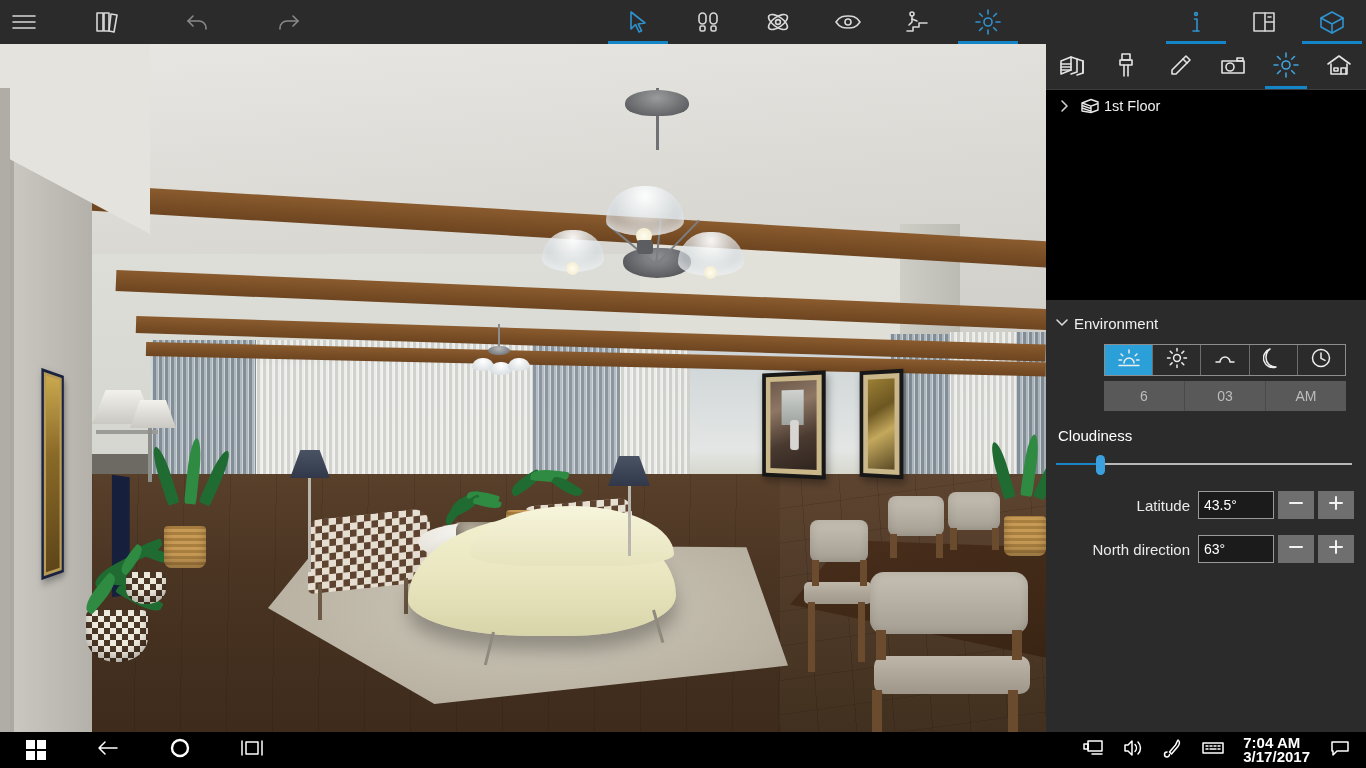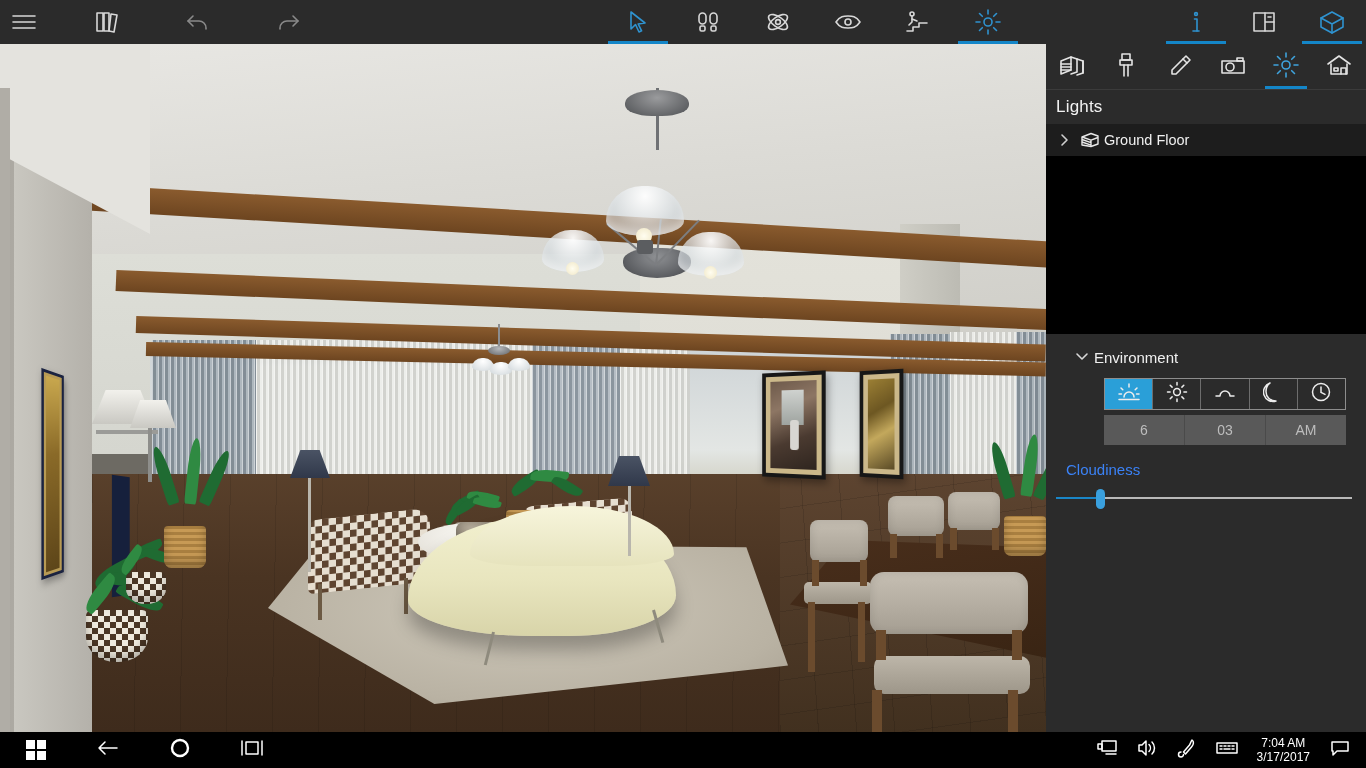--- a/index.html
+++ b/index.html
@@ -286,21 +286,21 @@
   }
   .tree-row.sel { background: #1d1d1d; }
   .tree-row .chev { width: 22px; display: flex; align-items: center; justify-content: center; }
   .tree-row .chev.empty { visibility: hidden; }
   .tree-row .chev svg .stroke { fill: none; stroke: #cfcfcf; stroke-width: 1.6; stroke-linecap: round; stroke-linejoin: round; }
   .tree-row .ti { width: 28px; display: flex; align-items: center; justify-content: center; }
   .tree-row .ti svg .stroke { fill: none; stroke: #e8e8e8; stroke-width: 1.4; stroke-linejoin: round; }
   .tree-fill { background: #000; height: 152px; }
 
   .env-sec { padding: 8px 0 0 0; }
-  .env-head { display: flex; align-items: center; height: 30px; padding-left: 24px; color: #f0f0f0; font-size: 15px; cursor: pointer; }
+  .env-head { display: flex; align-items: center; height: 30px; padding-left: 4px; color: #f0f0f0; font-size: 15px; cursor: pointer; }
   .env-head .chev { width: 24px; display: flex; align-items: center; justify-content: center; }
   .env-head .chev svg .stroke { fill: none; stroke: #d8d8d8; stroke-width: 1.6; stroke-linecap: round; stroke-linejoin: round; }
 
   .preset-row {
     margin: 6px 20px 0 58px; display: flex; height: 32px; border: 1px solid #8d8d8d;
   }
   .preset {
     flex: 1 1 0; display: flex; align-items: center; justify-content: center;
     border-right: 1px solid #6d6d6d; cursor: pointer; background: #2b2b2b;
   }
@@ -309,21 +309,21 @@
   .preset svg .stroke { fill: none; stroke: #ededed; stroke-width: 1.5; stroke-linecap: round; stroke-linejoin: round; }
 
   .time-row { margin: 5px 20px 0 58px; display: flex; height: 30px; }
   .tfield {
     flex: 1 1 0; background: #595959; color: #bdbdbd; font-size: 14px;
     display: flex; align-items: center; justify-content: center;
     border-right: 1px solid #4a4a4a; cursor: pointer;
   }
   .tfield:last-child { border-right: none; }
 
-  .cloud-label { margin: 16px 0 0 20px; color: #3b82f6; font-size: 15px; }
+  .cloud-label { margin: 16px 0 0 12px; color: #ffffff; font-size: 15px; }
   .slider { margin: 9px 14px 0 10px; position: relative; height: 22px; cursor: pointer; }
   .slider .track { position: absolute; left: 0; right: 0; top: 10px; height: 2px; background: #b9b9b9; }
   .slider .fill { position: absolute; left: 0; top: 10px; height: 2px; background: #1a86c7; }
   .slider .thumb {
     position: absolute; top: 2px; width: 9px; height: 20px; border-radius: 5px;
     background: #3aa0de; margin-left: -4px;
   }
 
   .numrow { display: flex; align-items: center; justify-content: flex-end; margin-top: 16px; padding-right: 12px; }
   .numrow .lbl { color: #eaeaea; font-size: 15px; margin-right: 8px; }
@@ -342,21 +342,21 @@
     position: absolute; left: 0; bottom: 0; width: 1366px; height: 36px;
     background: #000; display: flex; align-items: center;
   }
   .tk { display: flex; align-items: center; justify-content: center; cursor: pointer; }
   .tk-left { width: 300px; display: flex; }
   .tk-left .tk { width: 72px; height: 36px; }
   .tk-spacer { flex: 1 1 auto; }
   .tk-right { display: flex; align-items: center; height: 36px; padding-right: 6px; }
   .tk-right .tk { width: 40px; height: 36px; }
   .tk svg .stroke { fill: none; stroke: #fff; stroke-width: 1.5; stroke-linecap: round; stroke-linejoin: round; }
-  .clock { color: #fff; font-size: 12px; line-height: 14px; text-align: center; padding: 0 10px; cursor: pointer; }
+  .clock { color: #fff; font-size: 15px; line-height: 14px; text-align: left; padding: 0 10px; cursor: pointer; font-weight: bold; }
   .winlogo { display: grid; grid-template-columns: 9px 9px; grid-template-rows: 9px 9px; gap: 2px; }
   .winlogo i { background: #fff; display: block; }
 </style>
 </head>
 <body>
 
 <div id="app">
 
   <div class="topbar">
 
@@ -736,44 +736,43 @@
             <path d="M3 11L14 3l11 8"></path>
                 <path d="M6 11v10h16V11"></path>
                 <path d="M16 21v-6h5v6"></path>
                 <rect x="9" y="15" width="4" height="3"></rect>
               </g>
             </svg>
         </span>
       </div>
     </div>
 
-    <div class="panel-title">Lights</div>
 
     <div class="tree">
 
 
-
-      <div class="tree-row sel">
+      <div class="tree-row">
         <span class="chev">
           <svg width="12" height="16" viewBox="0 0 12 16">
               <g class="stroke">
                 <path d="M3 3l5 5-5 5"></path>
               </g>
             </svg>
         </span>
         <span class="ti">
           <svg width="20" height="18" viewBox="0 0 20 18">
               <g class="stroke">
             <path d="M2 6l9-3.5 7 2.5v8l-7 2.5L2 14z"></path>
                 <path d="M2 6l9 3.2 7-2.7M11 9.2V15M2 8.5l9 3.2M2 11l9 3.2"></path>
               </g>
             </svg>
         </span>
-        <span>Ground Floor</span>
-      </div>
+        <span>1st Floor</span>
+      </div>
+
 
       <div class="tree-fill"></div>
     </div>
 
     <div class="env-sec">
       <div class="env-head">
         <span class="chev">
           <svg width="16" height="12" viewBox="0 0 16 12">
               <g class="stroke">
                 <path d="M3 3l5 5 5-5"></path>
@@ -841,21 +840,65 @@
         <div class="tfield">AM</div>
       </div>
 
       <div class="cloud-label">Cloudiness</div>
       <div class="slider">
         <div class="track"></div>
         <div class="fill" id="cloud-fill" style="width: 15%;"></div>
         <div class="thumb" id="cloud-thumb" style="left: 15%;"></div>
       </div>
 
-
+      <div class="numrow">
+        <div class="lbl">Latitude</div>
+        <div class="nbox">43.5°</div>
+        <div class="nbtn">
+          <span>
+            <svg width="18" height="18" viewBox="0 0 18 18">
+                <g class="stroke">
+                  <path d="M3 9h12"></path>
+                </g>
+              </svg>
+          </span>
+        </div>
+        <div class="nbtn">
+          <span>
+            <svg width="18" height="18" viewBox="0 0 18 18">
+                <g class="stroke">
+                  <path d="M3 9h12M9 3v12"></path>
+                </g>
+              </svg>
+          </span>
+        </div>
+      </div>
+
+      <div class="numrow">
+        <div class="lbl">North direction</div>
+        <div class="nbox">63°</div>
+        <div class="nbtn">
+          <span>
+            <svg width="18" height="18" viewBox="0 0 18 18">
+                <g class="stroke">
+                  <path d="M3 9h12"></path>
+                </g>
+              </svg>
+          </span>
+        </div>
+        <div class="nbtn">
+          <span>
+            <svg width="18" height="18" viewBox="0 0 18 18">
+                <g class="stroke">
+                  <path d="M3 9h12M9 3v12"></path>
+                </g>
+              </svg>
+          </span>
+        </div>
+      </div>
     </div>
   </div>
 
   <div class="taskbar">
     <div class="tk-left">
       <div class="tk">
         <span class="winlogo">
             <i></i>
             <i></i>
             <i></i>

